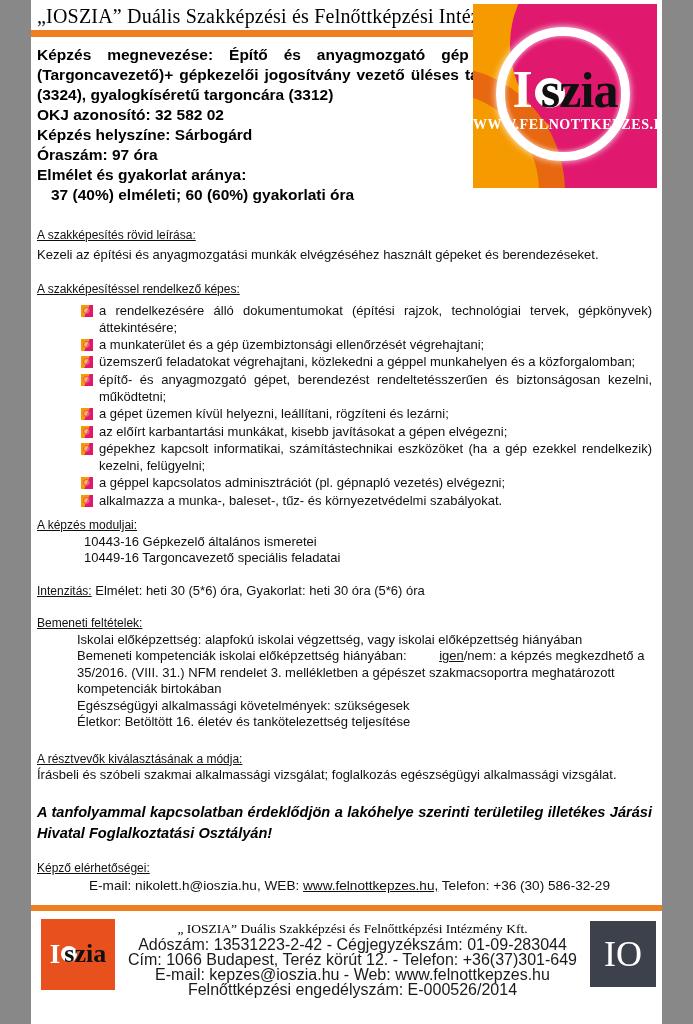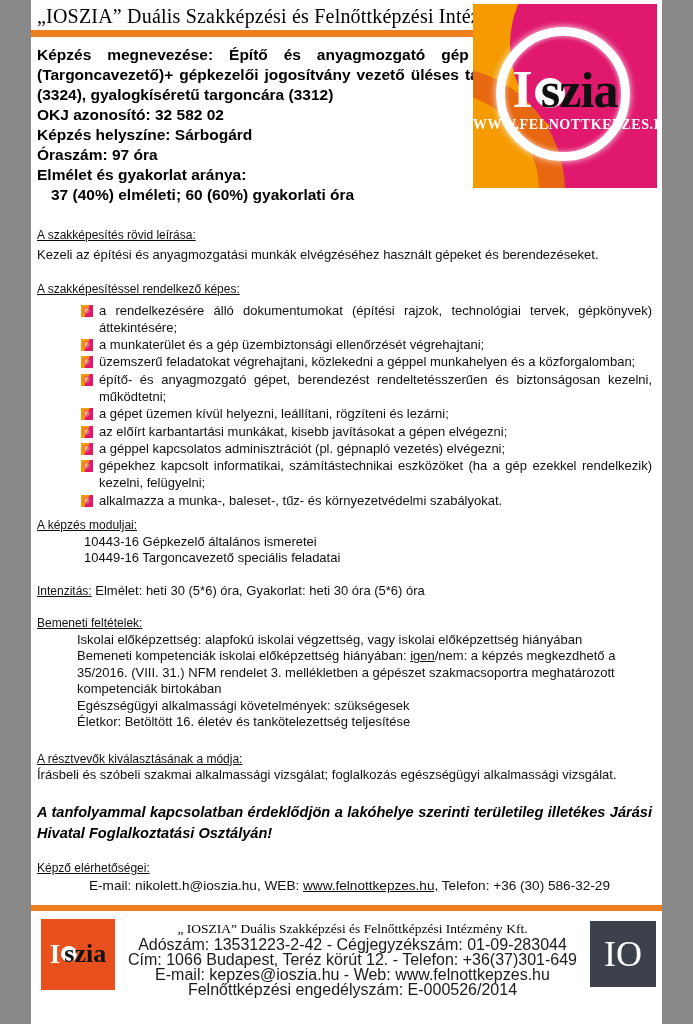--- a/index.html
+++ b/index.html
@@ -44,21 +44,21 @@
   ul.bullets li { position:relative; padding-left:62px; text-align:justify; line-height:17.3px; }
   .bullet-icon { position:absolute; left:44px; top:3px; width:12px; height:12px;
     background:linear-gradient(115deg, #F59B00 48%, #E0186E 52%); display:inline-block; }
   .bullet-icon i { position:absolute; left:2px; top:2px; width:7px; height:7px; border:1.5px solid #E8447A;
     border-radius:50%; background:rgba(255,255,255,.3); display:block; }
   .sec-modules { margin-top:8px; }
   .sec-modules .mod-item { margin-left:47px; }
   .sec-intensity { margin-top:16px; }
   .sec-entry { margin-top:16px; }
   .entry-lines { margin-left:40px; max-width:600px; }
-  .u { text-decoration:underline; }
+  .u { text-decoration:underline;margin-left:29px; }
   .sec-selection { margin-top:20px; }
   .notice { margin:18px 10px 0 6px; font-weight:bold; font-style:italic; font-size:14.6px; line-height:21px; text-align:justify; color:#000; }
   .sec-contact { margin-top:16px; }
   .contact-line { margin-left:52px; font-size:13.6px; margin-top:2px; }
   a.weblink { color:#101010; text-decoration:underline; cursor:pointer; }
 
   
   .footer-rule { width:100%; height:6px; background:#EE7F1E; margin-top:10px; }
   .footer { display:flex; align-items:flex-start; padding:8px 6px 0 10px; }
   .f-logo-left { width:74px; height:71px; background:#E8501E; display:flex; align-items:center; justify-content:center;
@@ -132,25 +132,25 @@
           <li><span class="bullet-icon">
               <i></i>
             </span><span>a gépet üzemen kívül helyezni, leállítani, rögzíteni és lezárni;</span></li>
 
           <li><span class="bullet-icon">
               <i></i>
             </span><span>az előírt karbantartási munkákat, kisebb javításokat a gépen elvégezni;</span></li>
 
           <li><span class="bullet-icon">
               <i></i>
+            </span><span>gépekhez kapcsolt informatikai, számítástechnikai eszközöket (ha a gép ezekkel rendelkezik) kezelni, felügyelni;</span></li>
+
+          <li><span class="bullet-icon">
+              <i></i>
             </span><span>a géppel kapcsolatos adminisztrációt (pl. gépnapló vezetés) elvégezni;</span></li>
-
-          <li><span class="bullet-icon">
-              <i></i>
-            </span><span>gépekhez kapcsolt informatikai, számítástechnikai eszközöket (ha a gép ezekkel rendelkezik) kezelni, felügyelni;</span></li>
 
           <li><span class="bullet-icon">
               <i></i>
             </span><span>alkalmazza a munka-, baleset-, tűz- és környezetvédelmi szabályokat.</span></li>
         </ul>
     </div>
 
     <div class="sec-modules">
       <div class="sec-heading">A képzés moduljai:</div>
       <div>

